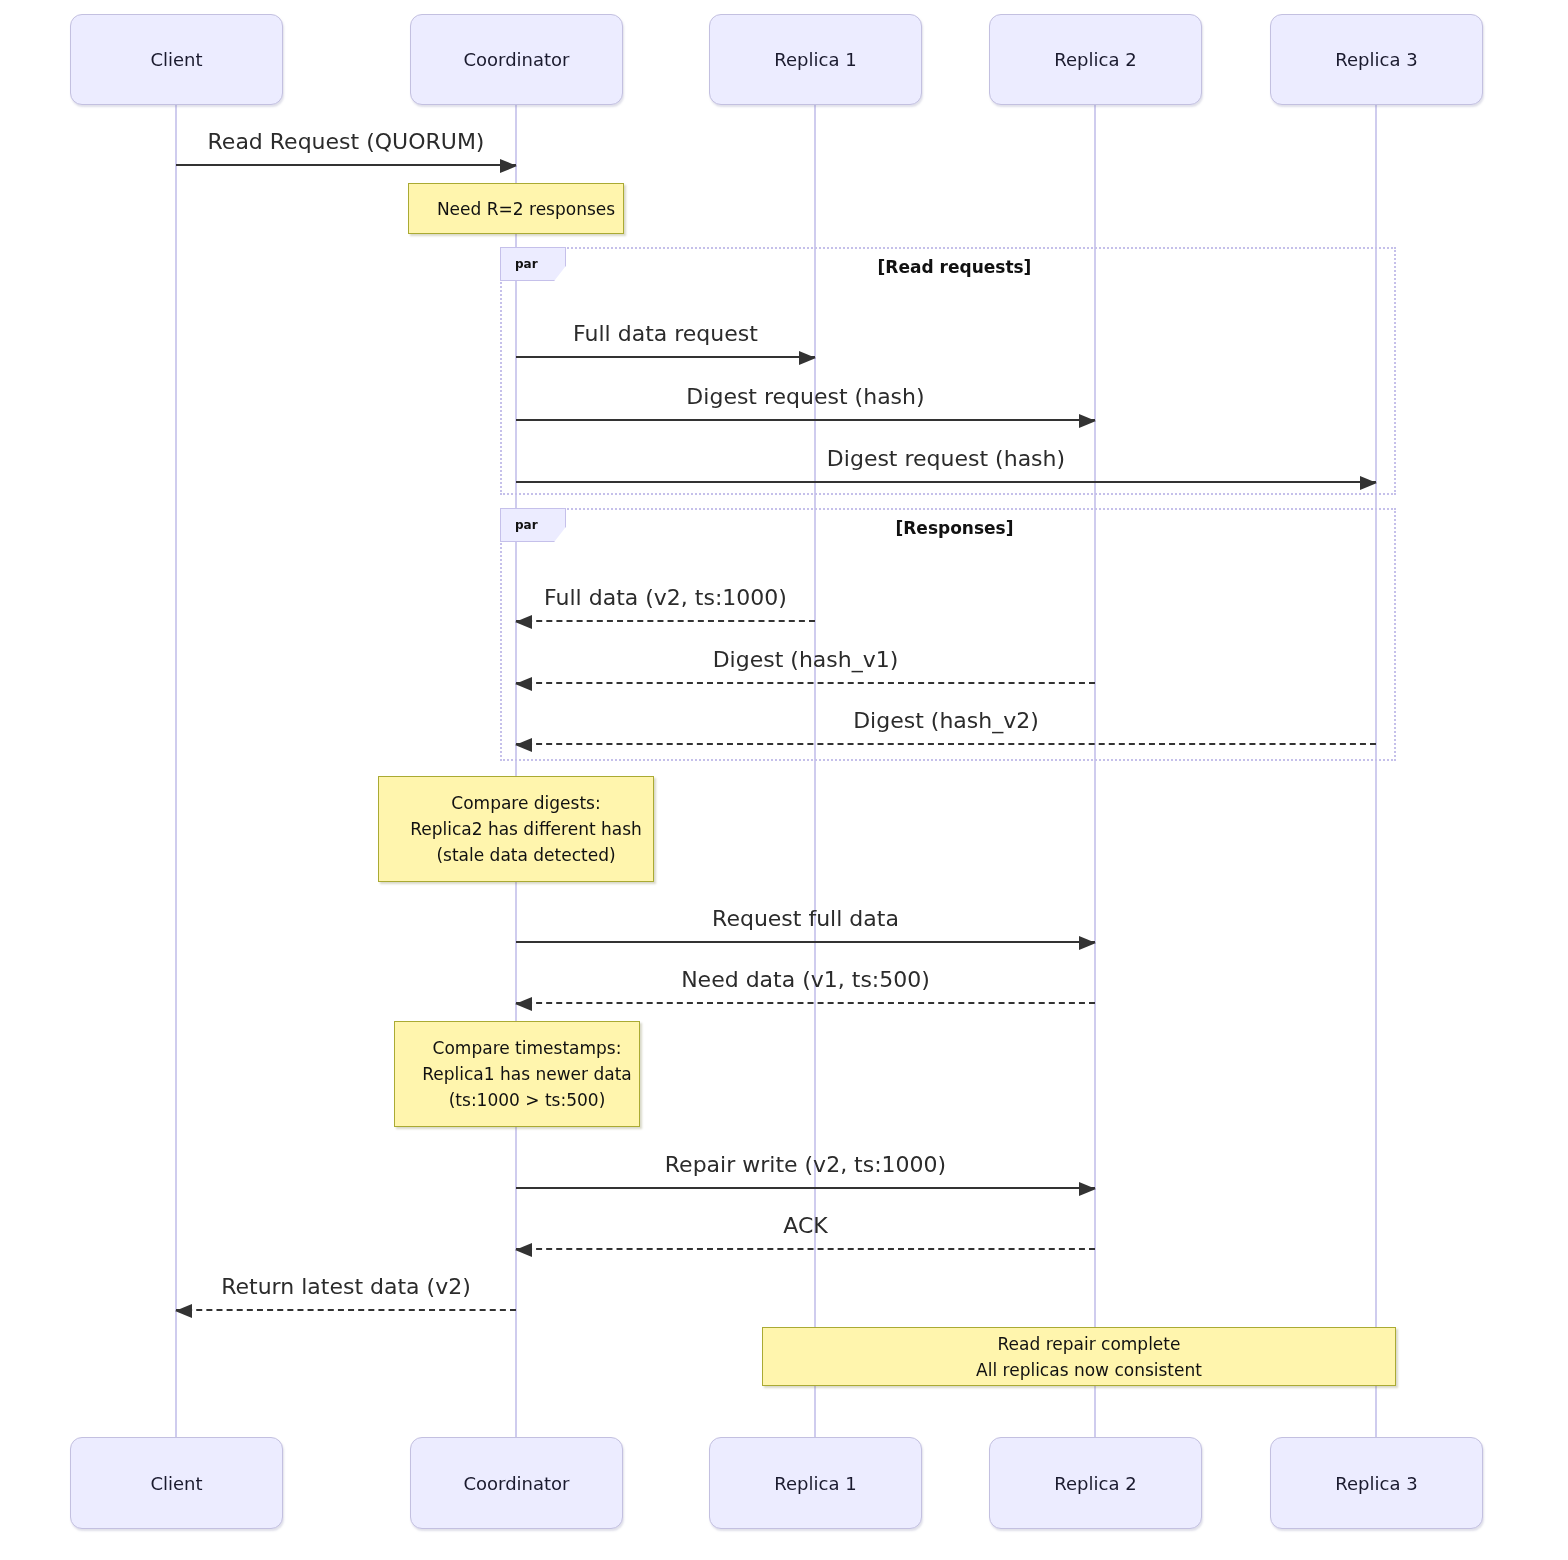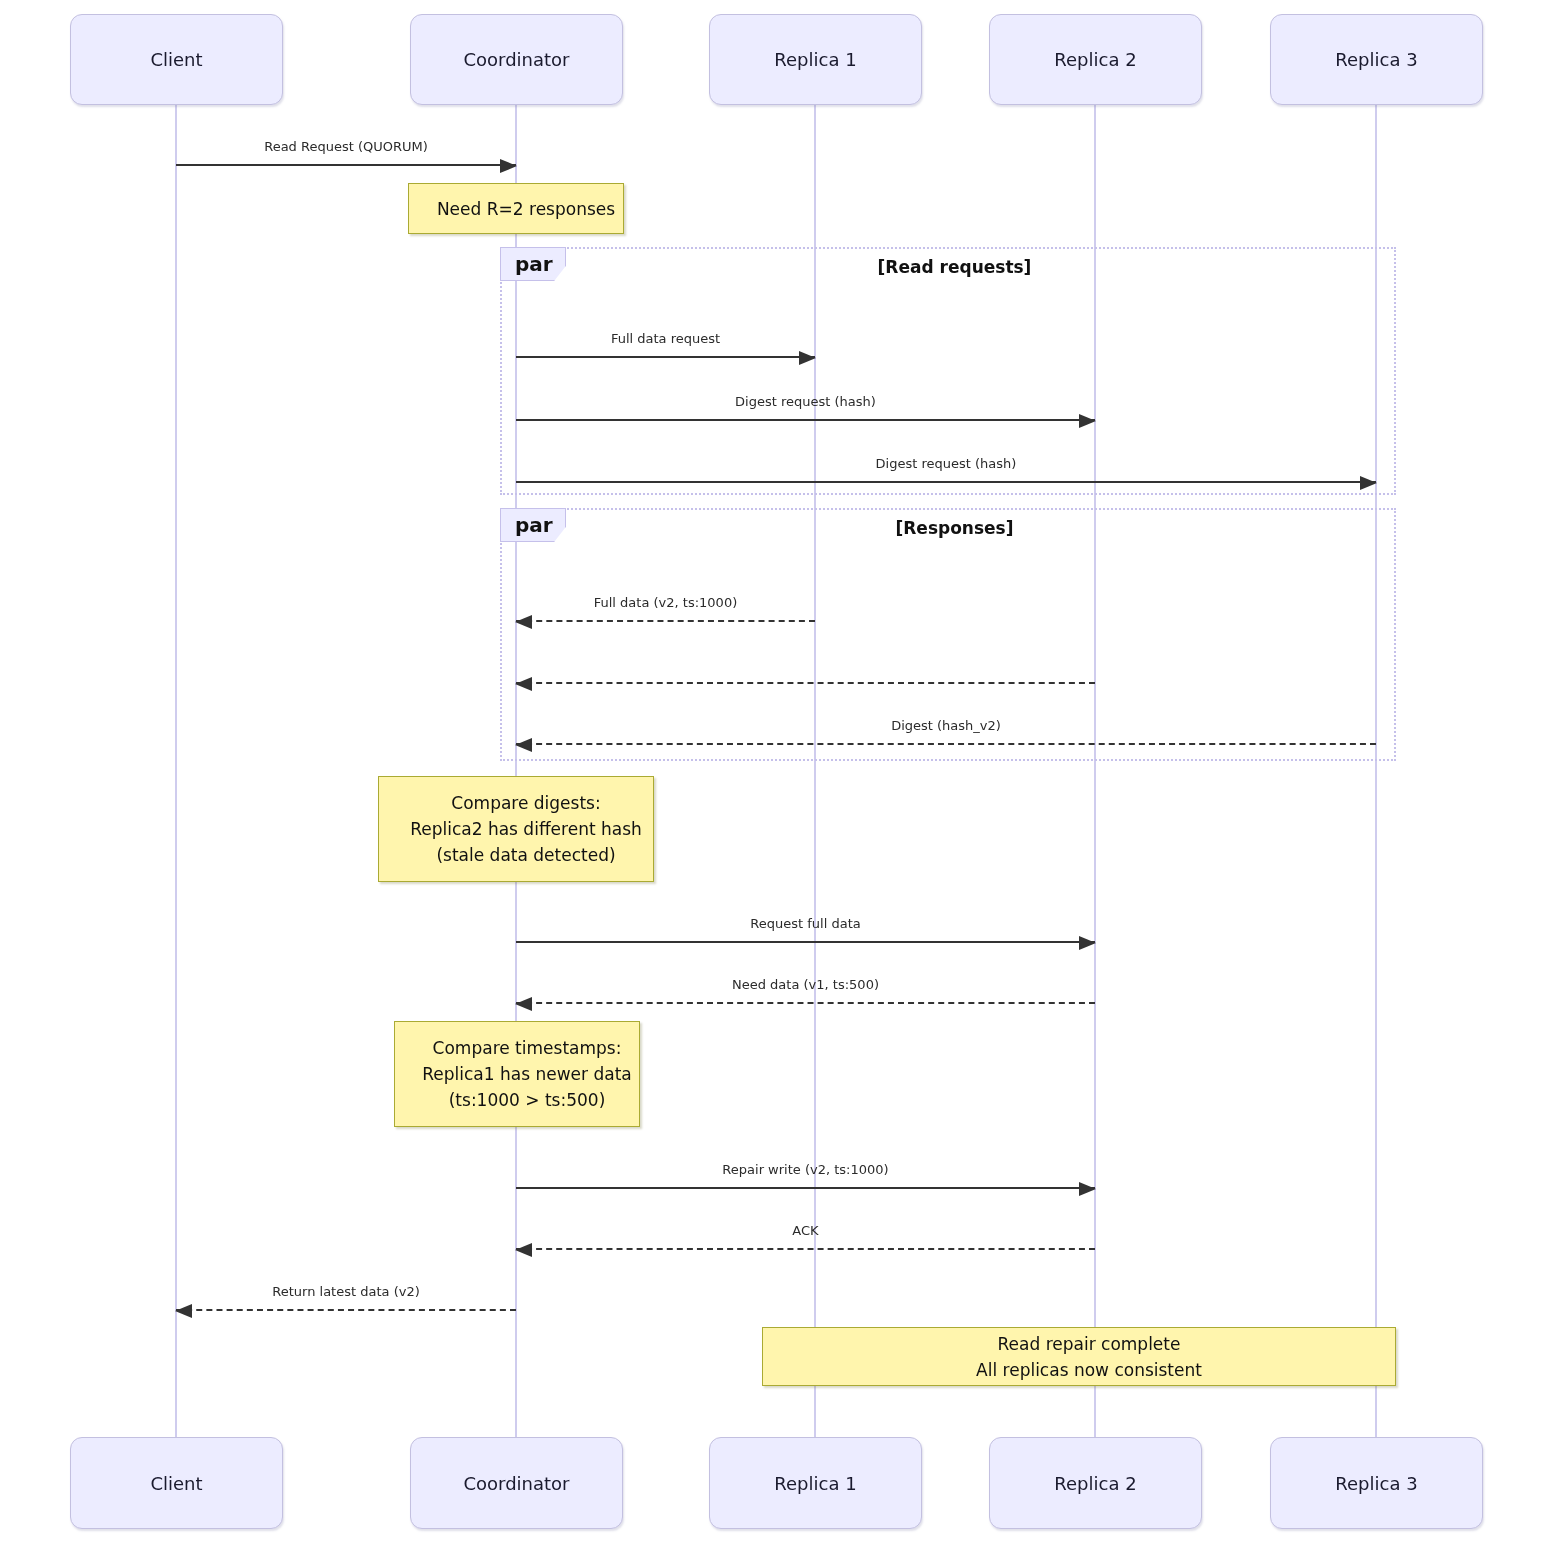--- a/index.html
+++ b/index.html
@@ -37,31 +37,31 @@
     position:absolute;border:2px dotted var(--block-border);
     background:transparent;
   }
   .par-tab{
     position:absolute;left:-2px;top:-2px;width:66px;height:34px;
     background:var(--actor-fill);
     border:1px solid var(--block-border);
     clip-path:polygon(0 0,100% 0,100% 55%,82% 100%,0 100%);
     display:flex;align-items:center;justify-content:flex-start;
     padding-left:14px;box-sizing:border-box;
-    font-weight:bold;font-size:20px;color:#111;
+    font-weight:bold;font-size:12px;color:#111;
   }
   .par-guard{
     position:absolute;left:0;right:0;top:8px;text-align:center;
     font-weight:bold;font-size:17px;color:#111;margin-left:13px;
   }
   
   .msg{position:absolute;height:40px;}
   .msg .msg-label{
     position:absolute;left:0;right:0;bottom:12px;text-align:center;
-    font-size:13px;color:var(--text);white-space:nowrap;
+    font-size:22px;color:var(--text);white-space:nowrap;
   }
   .msg .msg-line{position:absolute;left:0;right:0;bottom:0;height:0;}
   .msg .msg-line.solid{border-top:2px solid var(--arrow);}
   .msg .msg-line.dashed{border-top:2px dashed var(--arrow);}
   .msg .arrowhead{position:absolute;width:0;height:0;bottom:-7px;
     border-top:7px solid transparent;border-bottom:7px solid transparent;}
   .msg .arrowhead.right{right:-1px;border-left:17px solid var(--arrow);}
   .msg .arrowhead.left{left:-1px;border-right:17px solid var(--arrow);}
   
   .note{
@@ -138,20 +138,21 @@
     <div class="arrowhead right"></div>
   </div>
 
   <div class="msg" style="left:516px;top:582px;width:299px">
     <div class="msg-label">Full data (v2, ts:1000)</div>
     <div class="msg-line dashed"></div>
     <div class="arrowhead left"></div>
   </div>
 
   <div class="msg" style="left:516px;top:644px;width:579px">
+    <div class="msg-label">Digest (hash_v1)</div>
     <div class="msg-line dashed"></div>
     <div class="arrowhead left"></div>
   </div>
 
   <div class="msg" style="left:516px;top:705px;width:860px">
     <div class="msg-label">Digest (hash_v2)</div>
     <div class="msg-line dashed"></div>
     <div class="arrowhead left"></div>
   </div>
 

